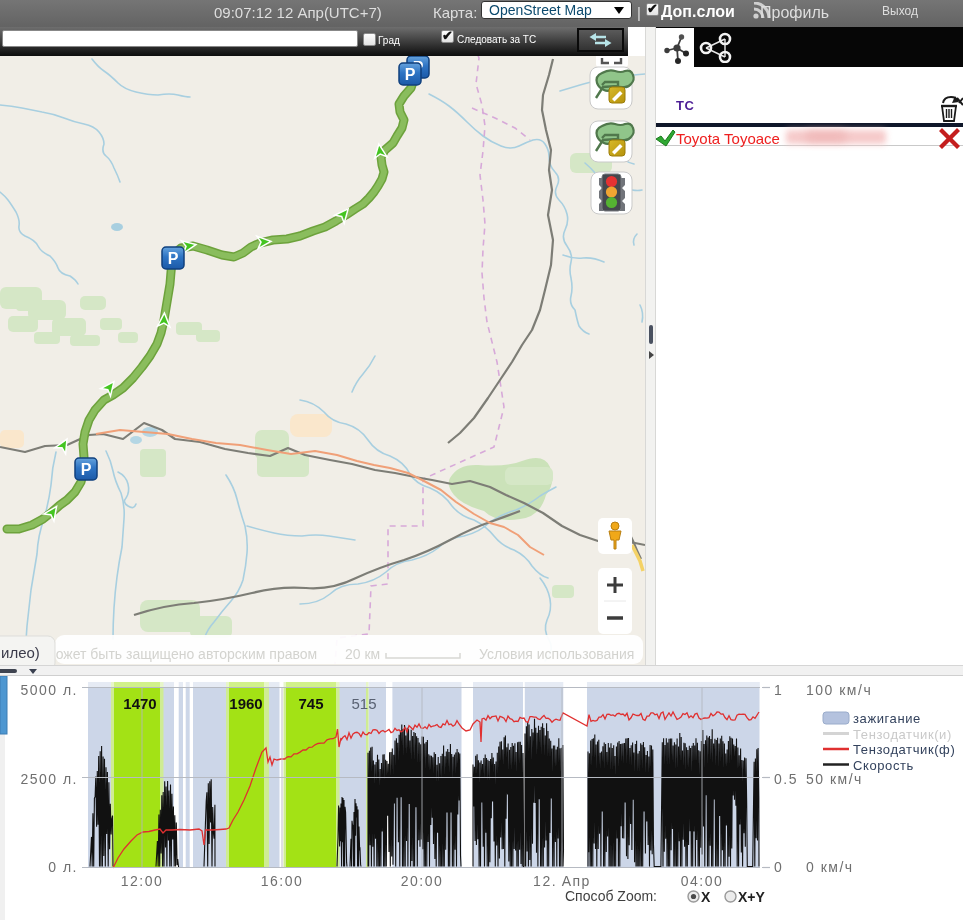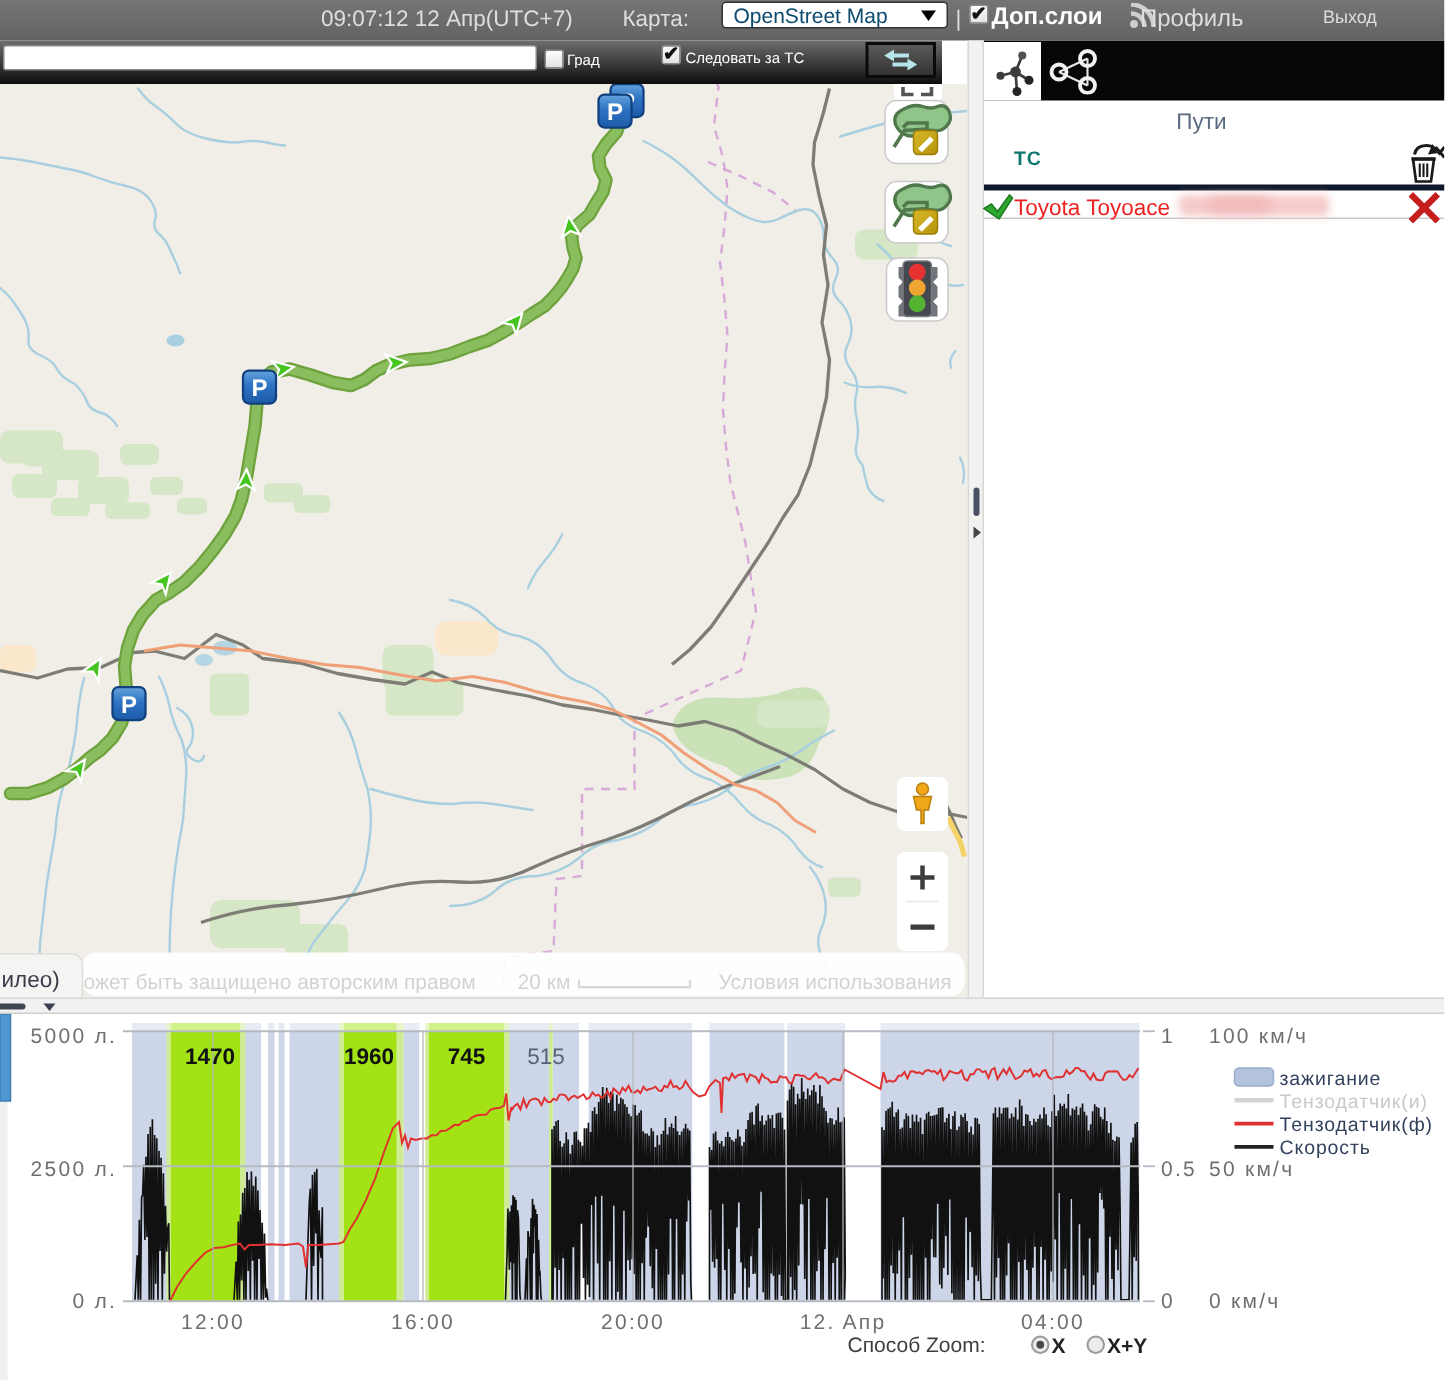--- a/index.html
+++ b/index.html
@@ -24,40 +24,40 @@
  background:linear-gradient(#5a5a5a,#333);border:2px solid #0a0a0a}
 #rsplit{left:645px;top:27px;width:11px;height:638px;background:#f2f2f0;
  border-left:1px solid #d8d8d6;border-right:1px solid #d8d8d6}
 #rthumb{position:absolute;left:3px;top:298px;width:4px;height:19px;background:#4a5160;border-radius:2px}
 #rarr{position:absolute;left:3px;top:324px;width:0;height:0;
  border-top:4px solid transparent;border-bottom:4px solid transparent;border-left:5px solid #444}
 #rpanel{left:656px;top:27px;width:307px;height:638px;background:#fff}
 #rphead{position:absolute;left:0;top:0;width:307px;height:40px;background:#060606}
 #tab1{position:absolute;left:0;top:1px;width:38px;height:39px;background:#fff}
 #puti{position:absolute;left:0;top:46px;width:290px;text-align:center;font-size:15px;color:#5a6b80}
-#tclbl{position:absolute;left:20px;top:71px;font-size:13px;font-weight:bold;color:#0f766e;letter-spacing:.5px}
+#tclbl{position:absolute;left:20px;top:71px;font-size:13px;font-weight:bold;color:#4c1d95;letter-spacing:.5px}
 #tcrow{position:absolute;left:0;top:96px;width:307px;height:23px;
  border-top:4px solid #0f172a;border-bottom:1px solid #c9c9c9}
 #toyota{position:absolute;left:20px;top:3px;font-size:15px;color:#ee2020;white-space:nowrap}
 #blur1{position:absolute;left:130px;top:3px;width:100px;height:14px;background:#f6caca;
  border-radius:3px;filter:blur(3px)}
 #blur2{position:absolute;left:150px;top:5px;width:40px;height:9px;background:#efb6b6;
  border-radius:3px;filter:blur(4px)}
 #splitrow{left:0;top:665px;width:963px;height:11px;background:#f1f1f1;
  border-top:1px solid #d5d5d5;border-bottom:1px solid #cfcfcf}
 #sbar{position:absolute;left:-3px;top:3px;width:20px;height:4px;background:#3f4450;border-radius:2px}
 #stri{position:absolute;left:29px;top:3px;width:0;height:0;
  border-left:4px solid transparent;border-right:4px solid transparent;border-top:5px solid #3a4050}
 #chart{left:0;top:676px;width:963px;height:244px;background:#fff}
 </style></head>
 <body>
 
 <div id="topbar" class="abs">
  <span class="t" style="left:214px">09:07:12 12 Апр(UTC+7)</span>
- <span class="t" style="left:415px">Карта:</span>
+ <span class="t" style="left:433px">Карта:</span>
  <div id="sel">OpenStreet Map<span class="arr"></span></div>
  <span class="t" style="left:637px">|</span>
  <span class="cb on" style="left:646px;top:3px"></span>
  <span class="t" style="left:661px;top:3px;font-weight:bold;font-size:16px;color:#fff">Доп.слои</span>
  <svg class="t" style="left:752px;top:2px" width="22" height="18" viewBox="0 0 22 18">
    <circle cx="4" cy="14" r="2.6" fill="#cfcfcf"></circle>
    <path d="M2 7 a 9 9 0 0 1 9 9" fill="none" stroke="#cfcfcf" stroke-width="3"></path>
    <path d="M2 1 a 15 15 0 0 1 15 15" fill="none" stroke="#cfcfcf" stroke-width="3"></path>
  </svg>
  <span class="t" style="left:760px;font-size:16px">Профиль</span>
@@ -287,21 +287,20 @@
    <line x1="8" y1="20" x2="27" y2="11"></line>
    <line x1="8" y1="20" x2="27" y2="29"></line>
    <line x1="27" y1="11" x2="27" y2="29"></line>
   </g>
   <g fill="none" stroke="#f2f2f2" stroke-width="2.6">
    <circle cx="8" cy="20" r="5"></circle>
    <circle cx="27" cy="11" r="5"></circle>
    <circle cx="27" cy="29" r="5"></circle>
   </g>
  </svg>
- <div id="puti">Пути</div>
  <div id="tclbl">ТС</div>
  <svg class="abs" style="left:282px;top:67px" width="25" height="29" viewBox="0 0 25 29">
   <path d="M5 9 q1 -6 8 -6 q5 0 7 4" fill="none" stroke="#1a1a1a" stroke-width="2"></path>
   <path d="M17 2 l4 6 l-7 1 z" fill="#1a1a1a"></path>
   <path d="M4 12 h14 l-2 15 h-10 z" fill="none" stroke="#1a1a1a" stroke-width="1.8"></path>
   <path d="M3 12 h16" stroke="#1a1a1a" stroke-width="2.4"></path>
   <path d="M8.5 15 v9 M11 15 v9 M13.5 15 v9" stroke="#1a1a1a" stroke-width="1.4"></path>
   <path d="M19 4 l6 7 M25 4 l-4 5" stroke="#1a1a1a" stroke-width="2"></path>
  </svg>
  <div id="tcrow">

